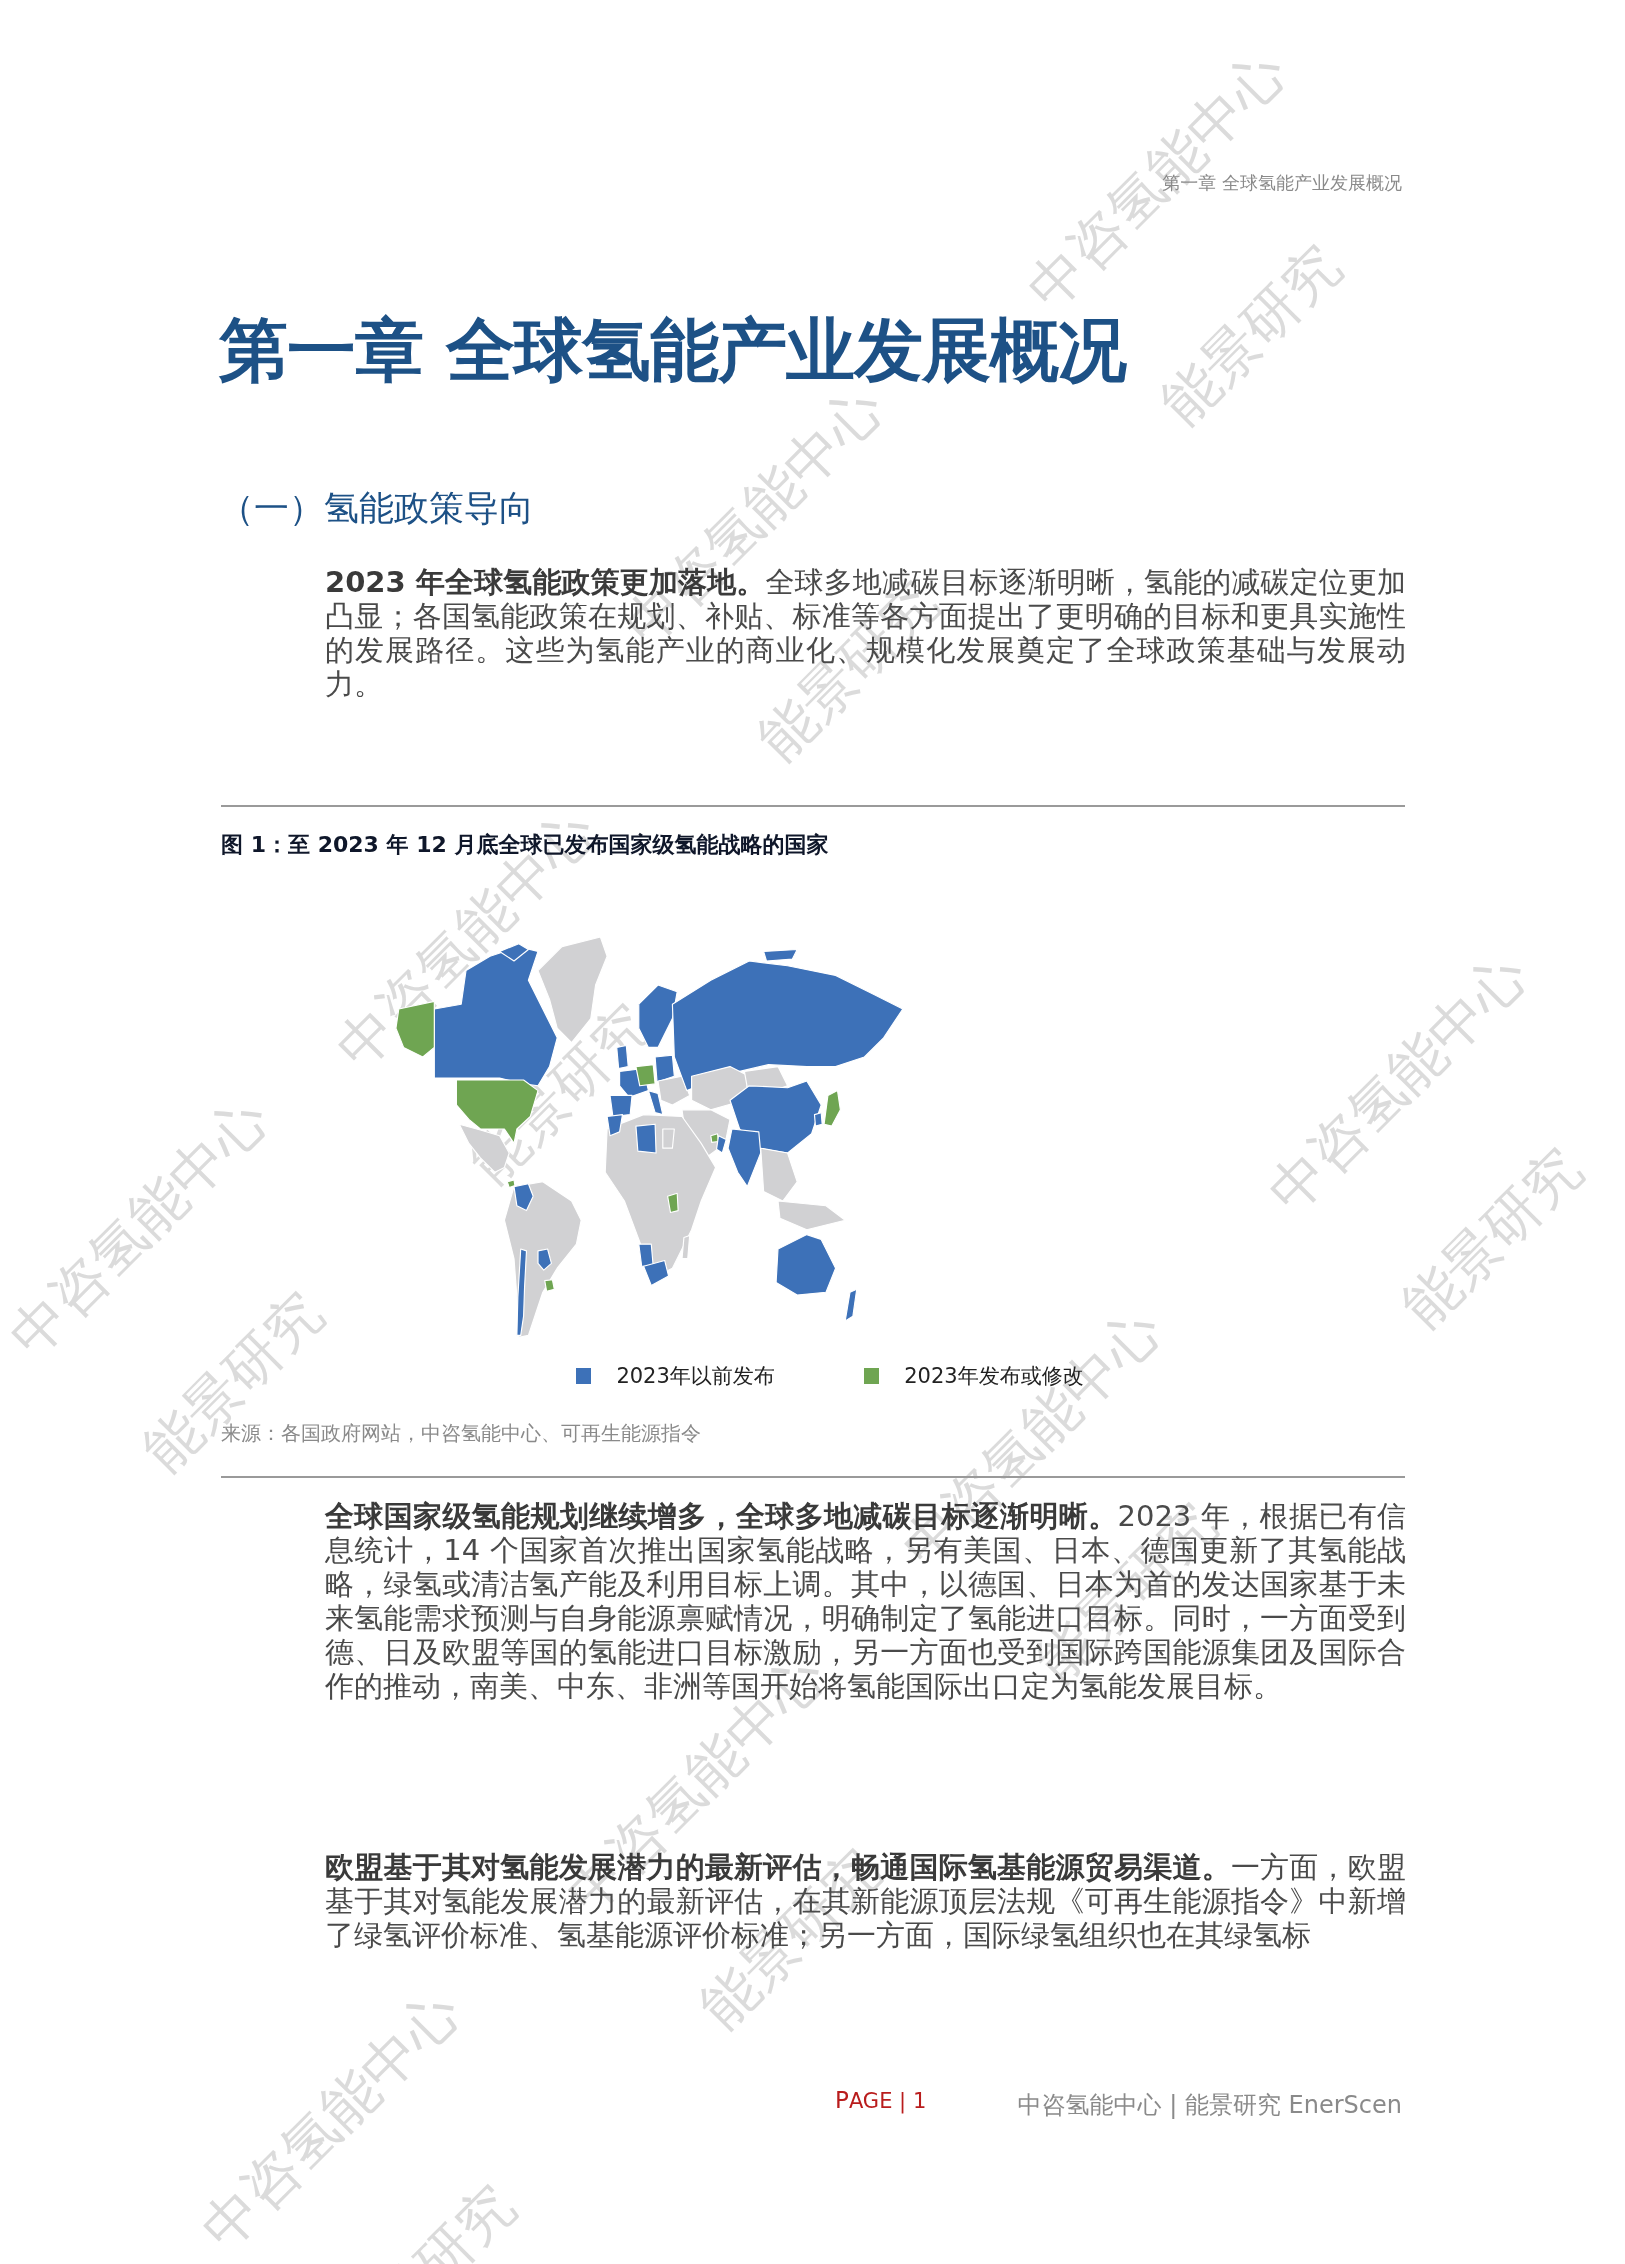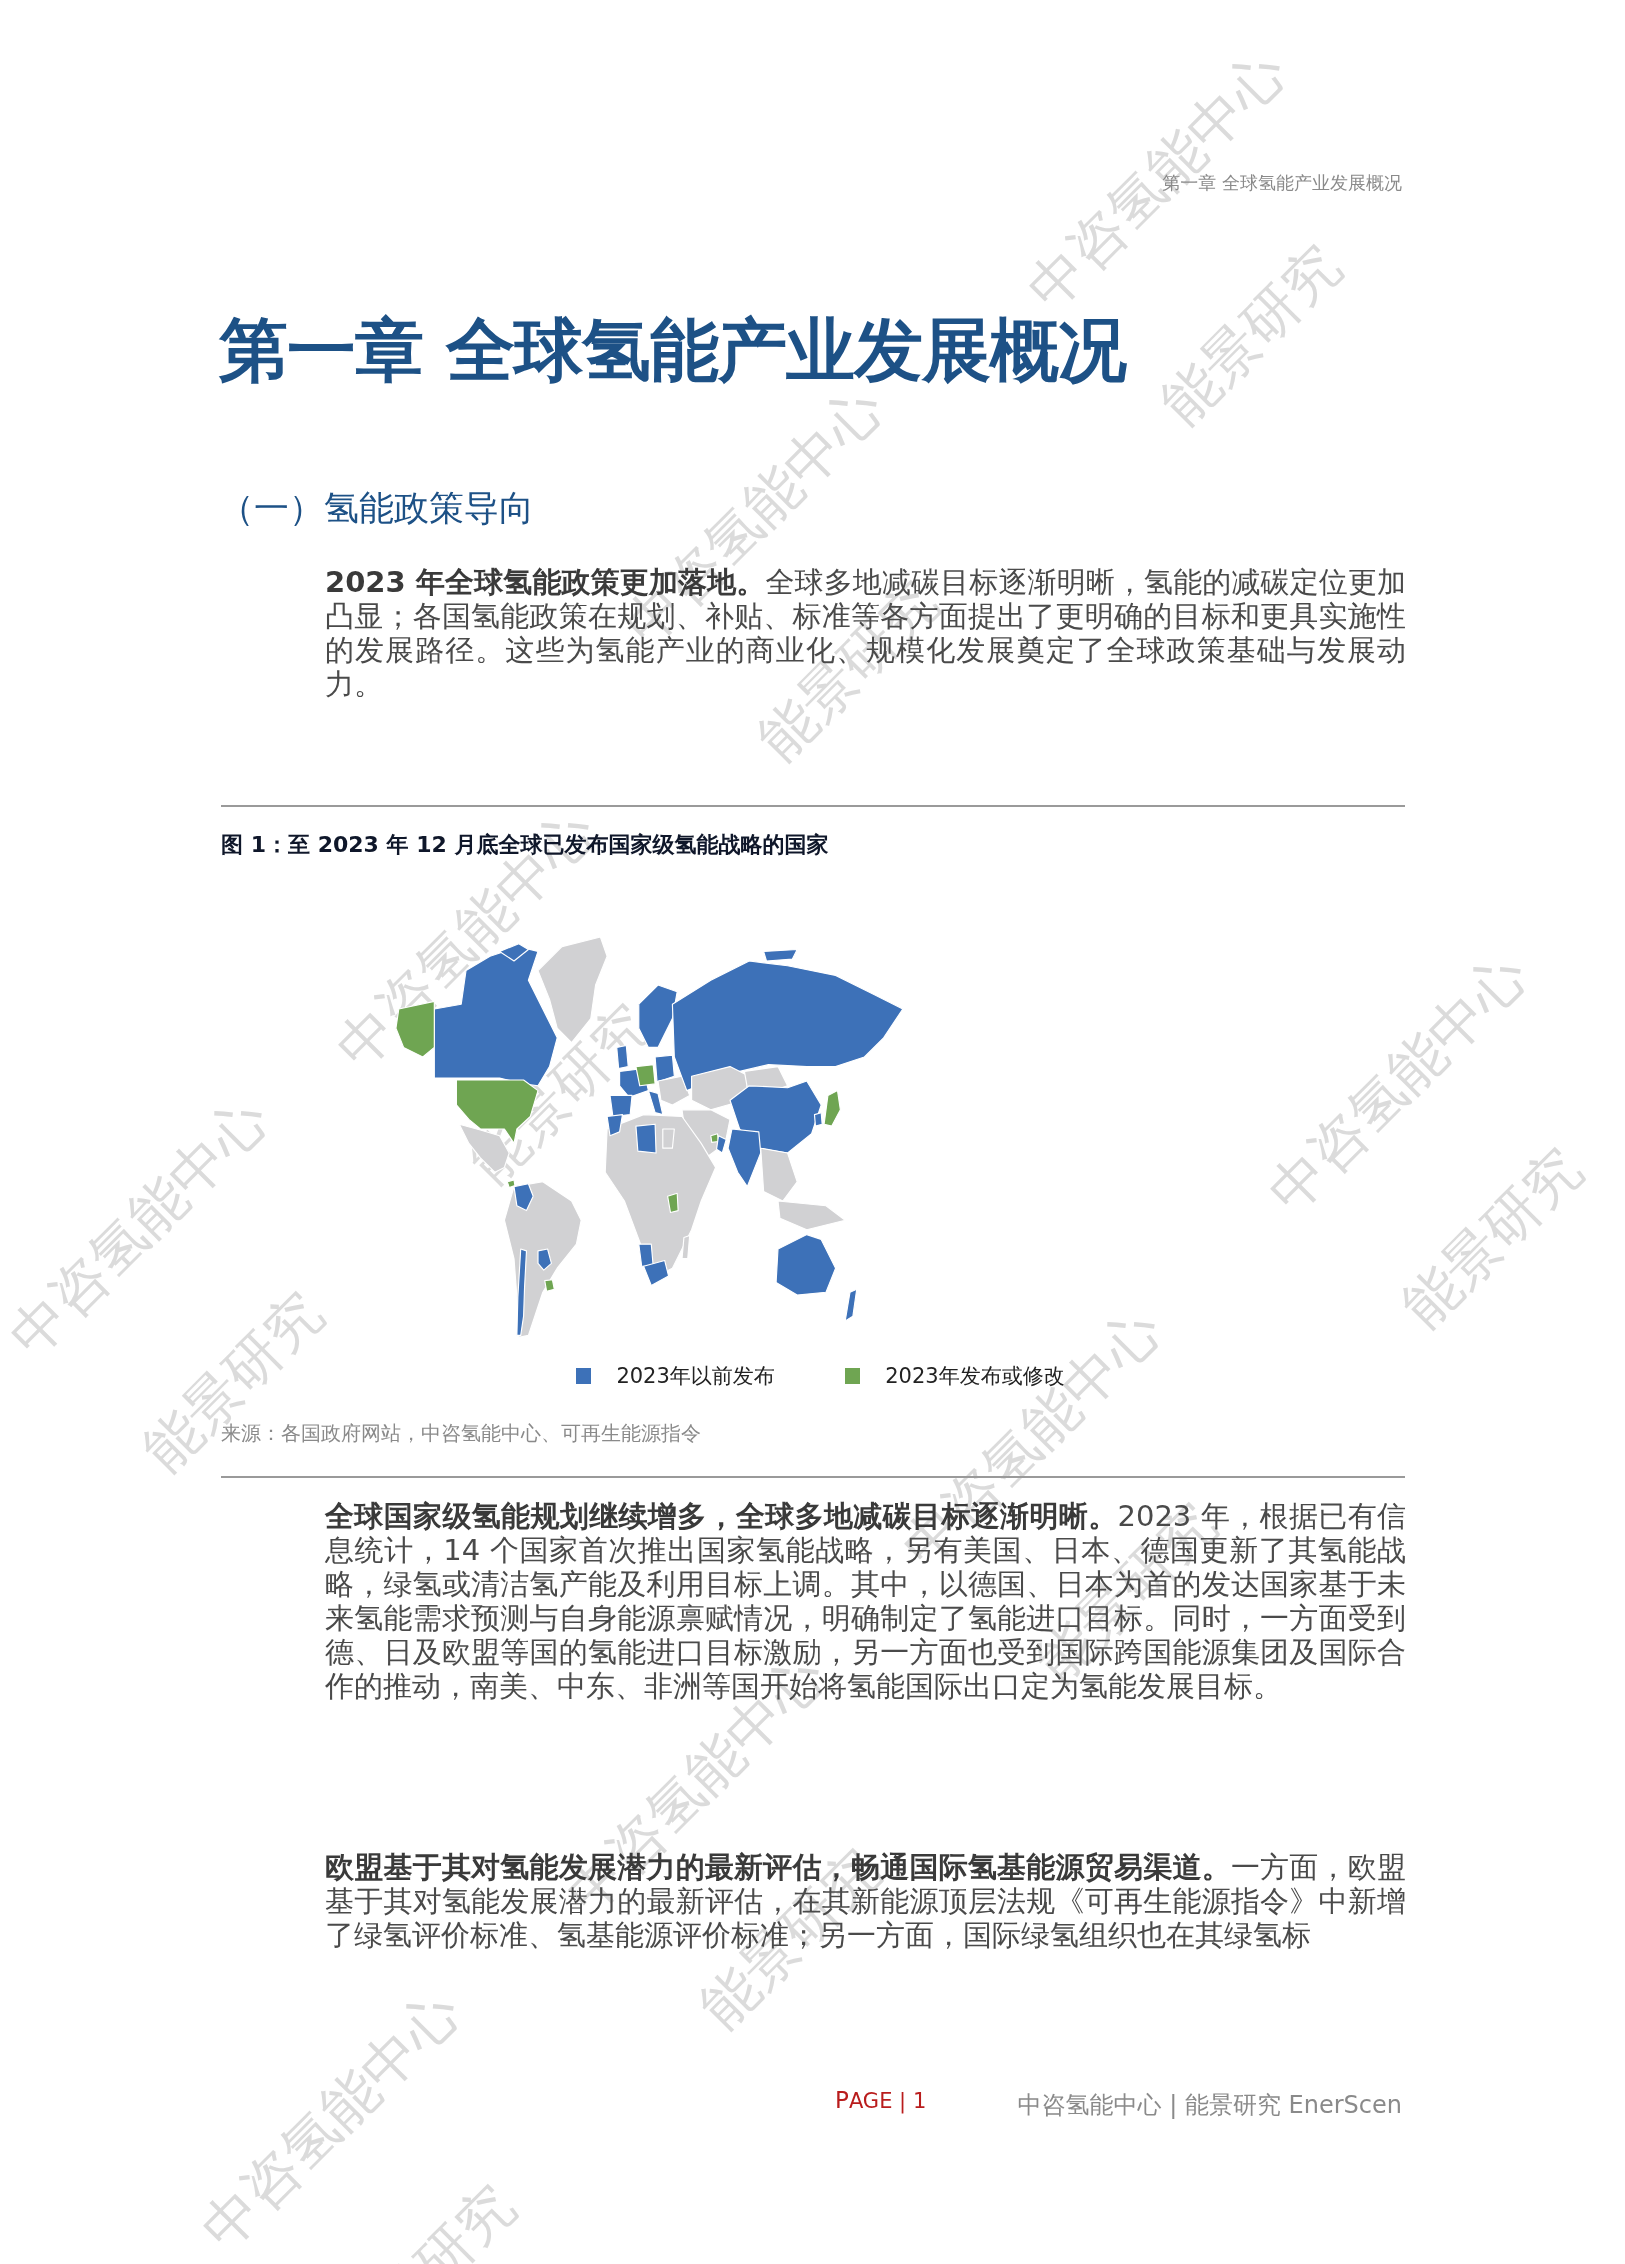--- a/index.html
+++ b/index.html
@@ -7,21 +7,21 @@
          font-family: "DejaVu Sans", "Liberation Sans", sans-serif; color: #3a3a3a; }
   .abs { position: absolute; }
   .running-header { right: 223px; top: 171px; font-size: 18px; color: #8a8a8a; letter-spacing: 0px; }
   .chapter-title { left: 219px; top: 313px; font-size: 69px; font-weight: bold; color: #1d5186; letter-spacing: -1px; line-height: 1.1; }
   .section-title { left: 219px; top: 485px; font-size: 35px; font-weight: normal; color: #1d5186; }
   .para { left: 325px; width: 1081px; font-size: 29px; line-height: 34px; color: #4a4a4a; text-align: justify; }
   .para b { color: #3a3a3a; font-weight: bold; }
   .rule { left: 221px; width: 1184px; height: 1.9px; background: #9a9a9a; }
   .fig-title { left: 221px; top: 830px; font-size: 22px; font-weight: bold; color: #0f172a; }
   .map-wrap { left: 384px; top: 913px; width: 884px; height: 432px; }
-  .legend { left: 576px; top: 1362px; display: flex; align-items: center; gap: 9px; font-size: 21px; color: #222; }
+  .legend { left: 576px; top: 1362px; display: flex; align-items: center; gap: 28px; font-size: 21px; color: #222; }
   .legend .swatch { width: 15.4px; height: 15.4px; display: inline-block; margin-right: 25px; }
   .legend .item { display: flex; align-items: center; margin-right: 61px; }
   .source { left: 221px; top: 1420px; font-size: 20px; color: #8a8a8a; }
   .footer-page { left: 804px; top: 2087px; font-size: 21px; color: #b91c1c; margin-left: 31px; }
   .footer-page .cap { font-size: 23px; }
   .footer-brand { right: 223px; top: 2089px; font-size: 24px; color: #8a8a8a; }
   .watermark { position: absolute; font-family: "DejaVu Serif", serif; font-size: 56px; color: rgba(190,190,190,0.55);
                transform: rotate(-45deg); transform-origin: left top; white-space: nowrap; pointer-events: none; line-height: 1; }
   .wm-block { position: absolute; pointer-events: none; }
 </style>

